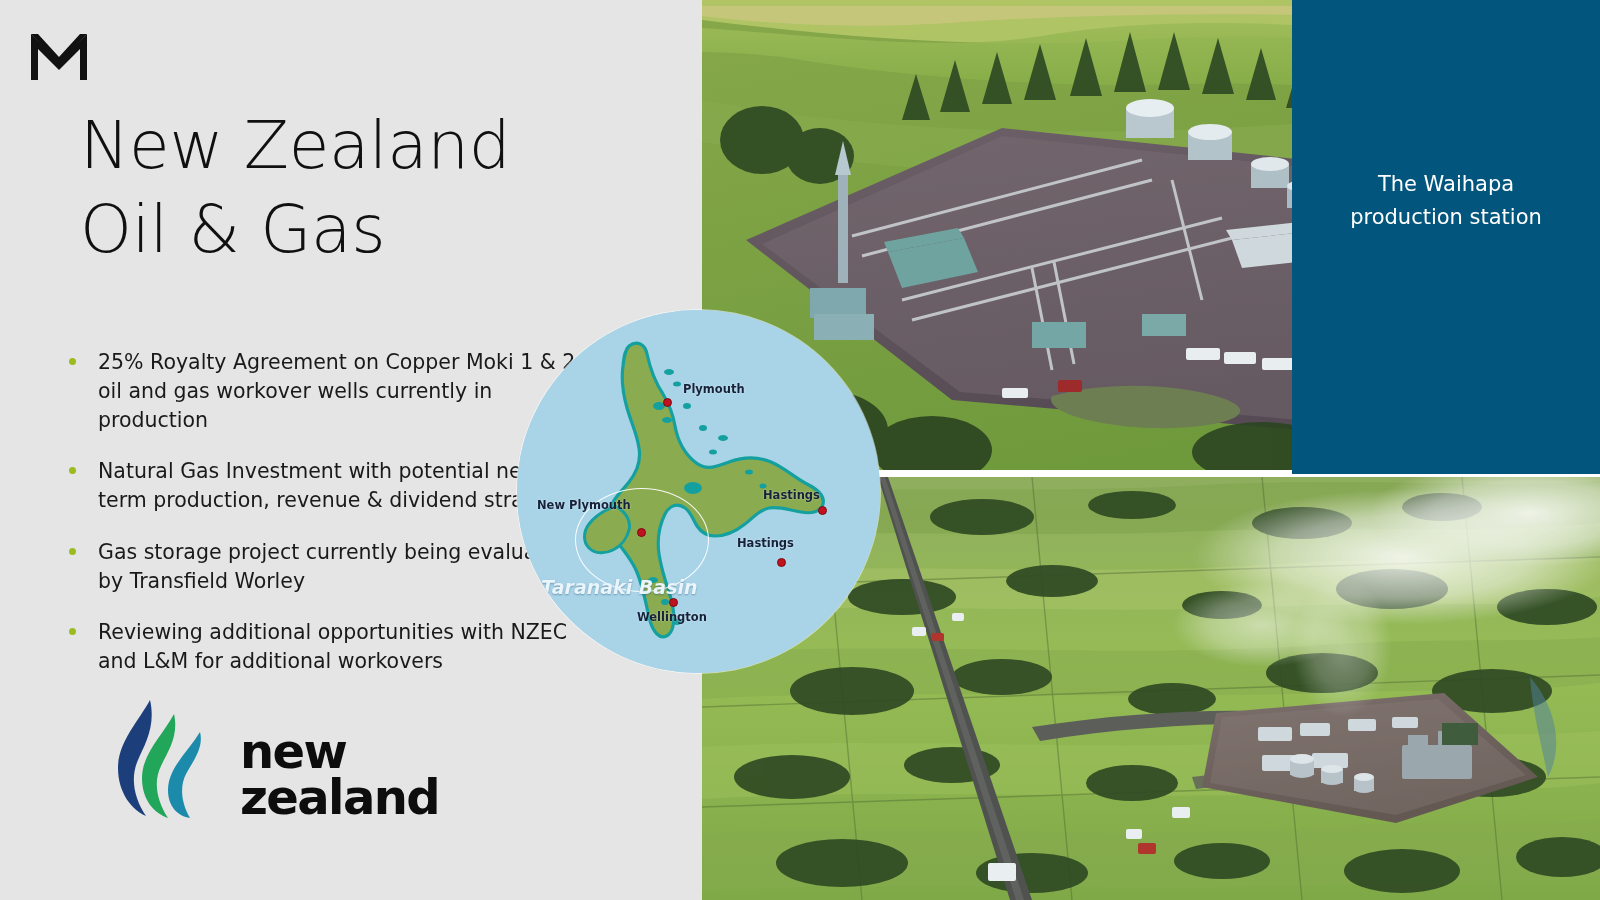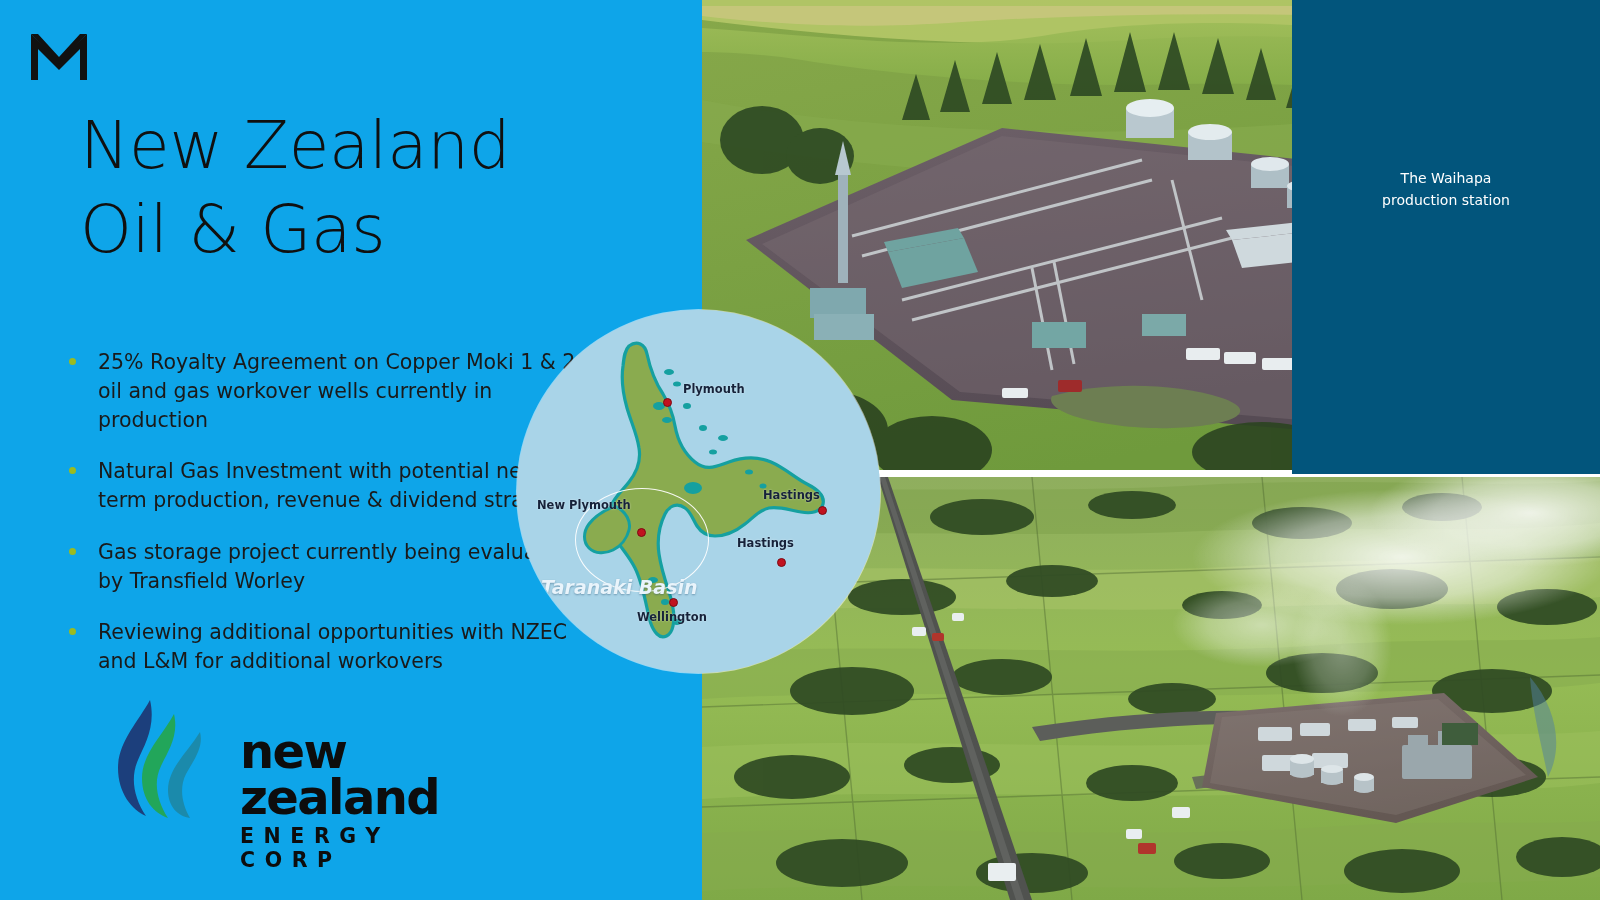--- a/index.html
+++ b/index.html
@@ -6,21 +6,21 @@
   html,body { width:1600px; height:900px; overflow:hidden; }
   body {
     font-family:"DejaVu Sans", sans-serif;
     background:#ffffff;
     position:relative;
   }
 
   
   #left-panel {
     position:absolute; left:0; top:0; width:702px; height:900px;
-    background:#0ea5e9; z-index:5;
+    background:#e5e5e5; z-index:5;
   }
 
   
   #brand-mark { position:absolute; left:28px; top:30px; width:62px; height:52px; }
 
   
   #page-title {
     position:absolute; left:80px; top:104px; width:600px;
     font-size:66px; line-height:1.28; font-weight:300;
     color:#101010; letter-spacing:-0.3px; white-space:pre-line;
@@ -60,21 +60,21 @@
     overflow:hidden; z-index:1;
   }
 
   
   #caption-panel {
     position:absolute; left:1292px; top:0; width:308px; height:474px;
     background:#02557c; z-index:4;
   }
   #caption-text {
     position:absolute; left:0; top:168px; width:100%;
-    text-align:center; color:#ffffff; font-size:14px;
+    text-align:center; color:#ffffff; font-size:21px;
     line-height:1.55; font-weight:400; white-space:pre-line;
   }
 
   
   #map-circle {
     position:absolute; left:517px; top:310px; width:363px; height:363px;
     border-radius:50%; overflow:hidden; z-index:8;
     background:#a9d4e8;
     box-shadow:0 0 0 1px rgba(255,255,255,0.55);
   }
@@ -129,21 +129,20 @@
   </div>
 
   <div id="nzec-logo">
     <svg id="nzec-flame" viewBox="0 0 105 120">
       <path d="M38 2 C26 24 6 44 6 70 C6 95 20 112 34 118 C22 100 18 80 26 62 C33 46 44 28 38 2 Z" fill="#1c3f7c"></path>
       <path d="M62 16 C50 38 30 56 30 80 C30 102 42 115 56 120 C45 103 41 84 49 68 C56 53 67 38 62 16 Z" fill="#22a65a"></path>
       <path d="M88 34 C76 54 56 70 56 92 C56 109 66 118 78 120 C70 106 67 90 74 76 C81 63 92 50 88 34 Z" fill="#1b8aab"></path>
     </svg>
     <div id="nzec-word">
       <div id="nzec-word-main">new zealand</div>
-      <div id="nzec-word-sub">ENERGY CORP</div>
     </div>
   </div>
 </div>
 
 <div id="photo-top">
   <svg viewBox="0 0 898 470" preserveAspectRatio="none" style="width:100%;height:100%;display:block">
     <defs>
       <linearGradient id="gt1" x1="0" y1="0" x2="0.4" y2="1">
         <stop offset="0" stop-color="#87a84a"></stop>
           <stop offset="1" stop-color="#6f9a3c"></stop>

